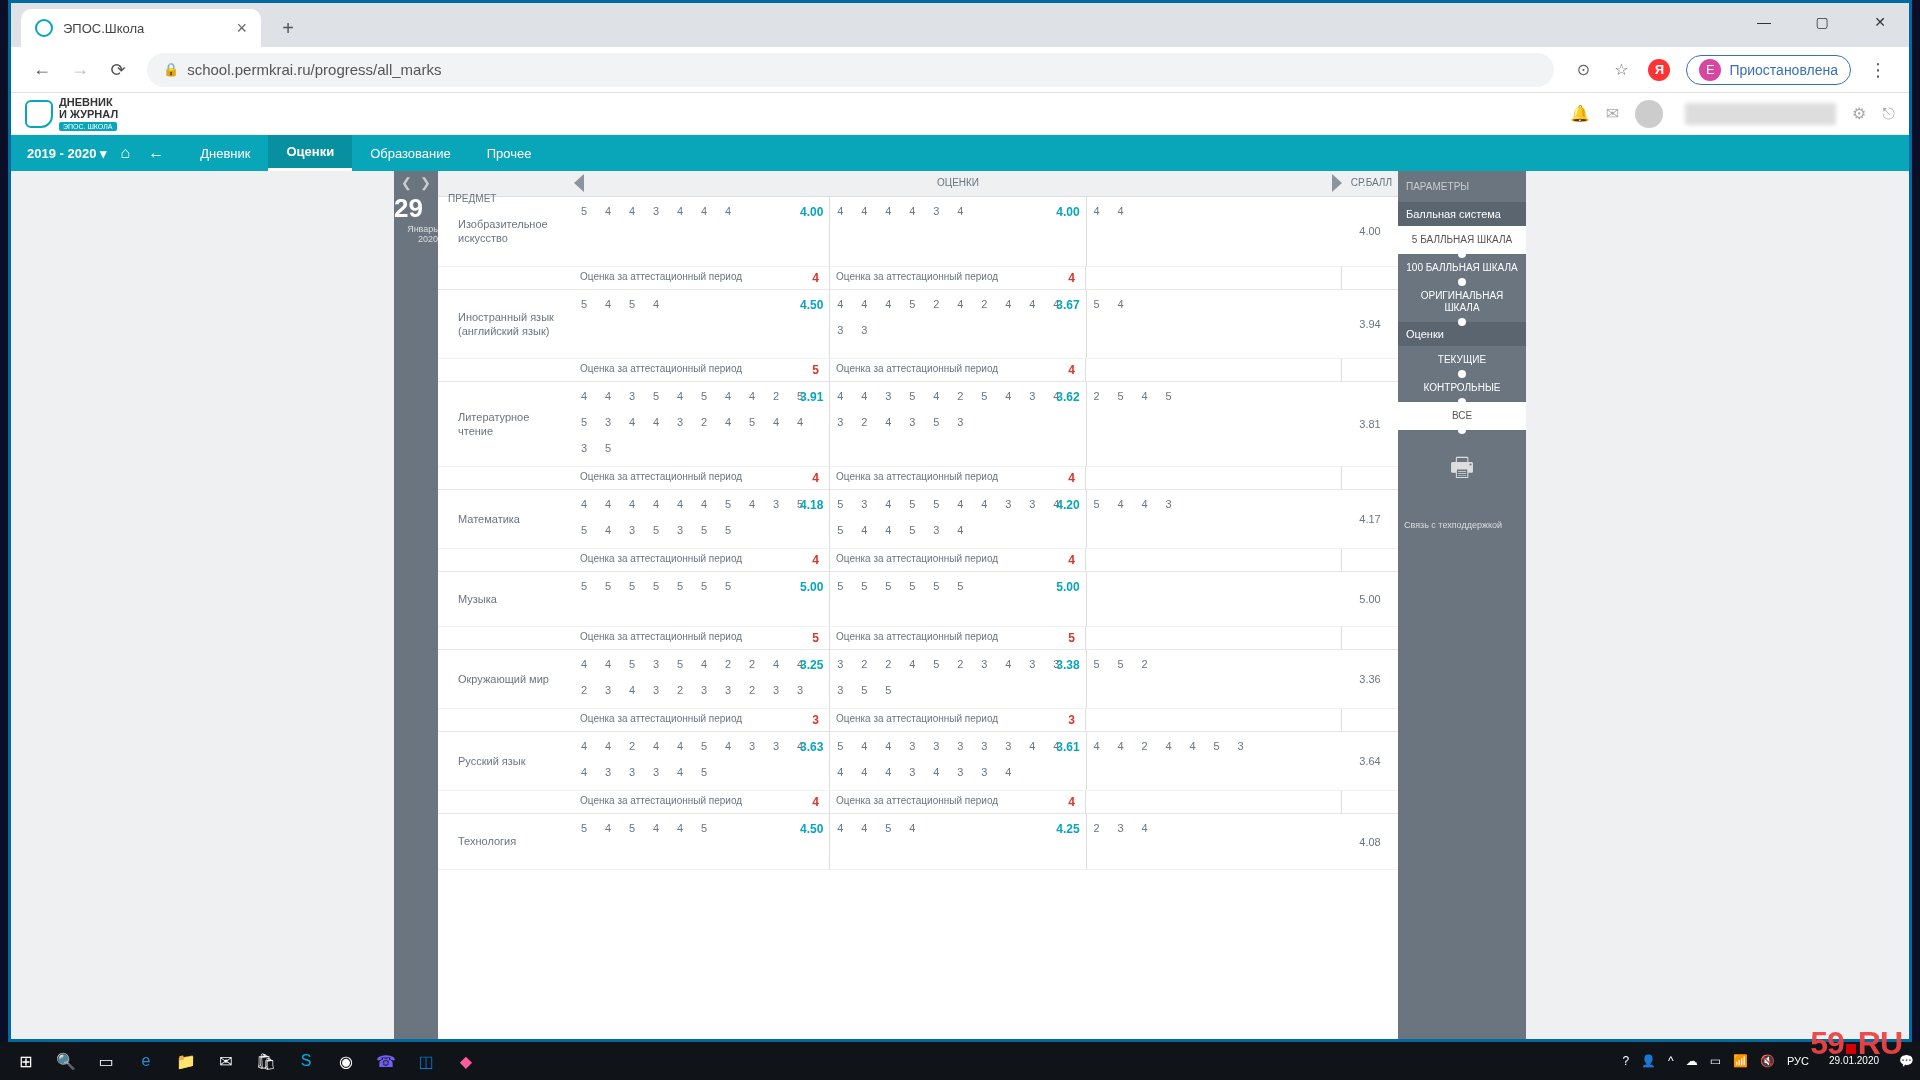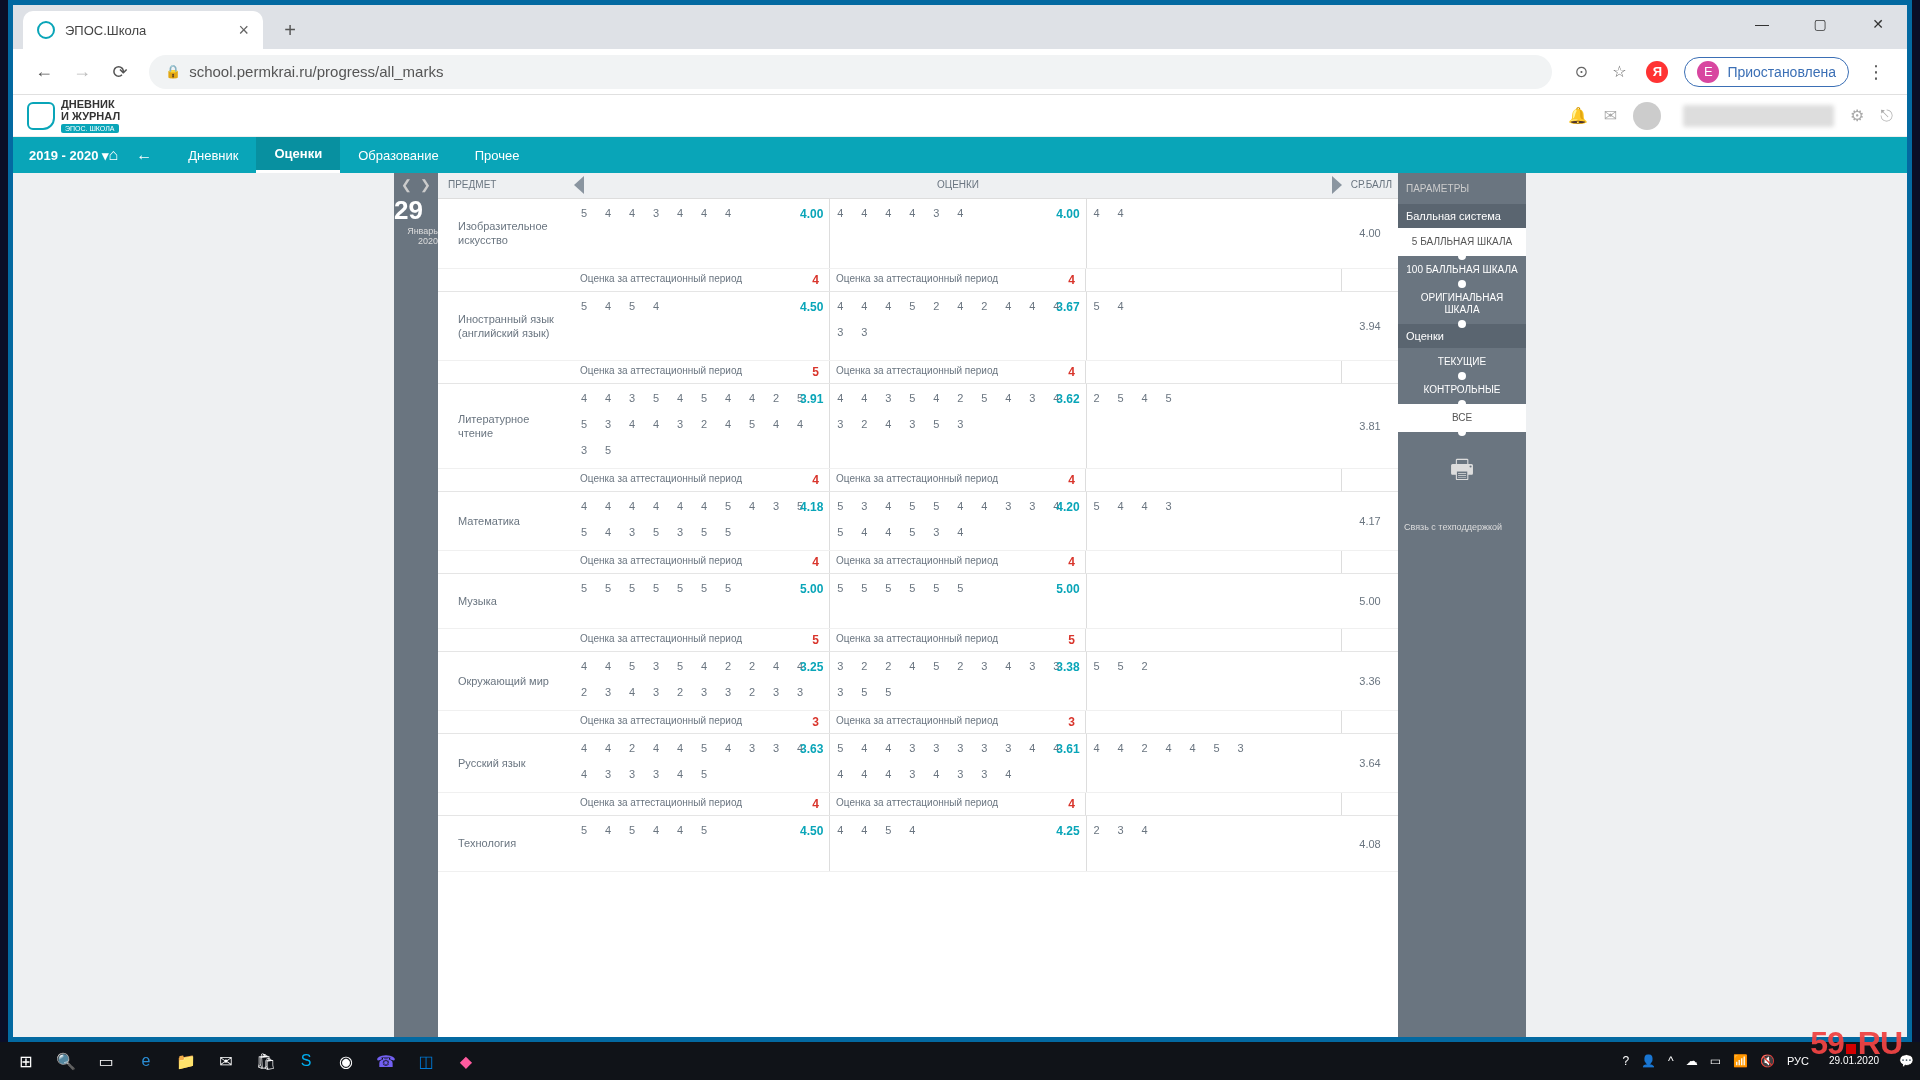--- a/index.html
+++ b/index.html
@@ -1,17 +1,17 @@
 <!DOCTYPE html>
 <html><head>
 <meta charset="utf-8">
 <style>
 *{margin:0;padding:0;box-sizing:border-box;font-family:Arial,sans-serif}
 body{width:1920px;height:1080px;overflow:hidden;background:#0a0e27;position:relative}
-.browser{position:absolute;top:0;left:8px;right:8px;bottom:38px;background:#fff;border:5px solid #0369a1;display:flex;flex-direction:column}
+.browser{position:absolute;top:0;left:8px;right:8px;bottom:38px;background:#fff;border:3px solid #0369a1;display:flex;flex-direction:column}
 .chrome-top{height:44px;background:#dee1e6;display:flex;align-items:flex-end;position:relative}
 .tab{height:38px;background:#fff;border-radius:10px 10px 0 0;display:flex;align-items:center;padding:0 14px;margin-left:10px;min-width:240px;font-size:13px;color:#444}
 .tab-fav{width:18px;height:18px;border:2px solid #09a5b8;border-radius:50%;margin-right:10px}
 .tab-close{margin-left:auto;font-size:18px;color:#666;cursor:pointer}
 .new-tab{width:30px;height:30px;display:flex;align-items:center;justify-content:center;font-size:20px;color:#555;margin-left:12px;margin-bottom:4px;cursor:pointer}
 .win-ctrl{position:absolute;right:0;top:0;display:flex}
 .win-ctrl div{width:58px;height:38px;display:flex;align-items:center;justify-content:center;font-size:14px;color:#333}
 .addr-bar{height:46px;background:#fff;display:flex;align-items:center;padding:0 12px;border-bottom:1px solid #e0e0e0}
 .nav-ic{width:26px;height:26px;display:flex;align-items:center;justify-content:center;margin:0 6px;color:#555;font-size:18px}
 .url{flex:1;height:34px;background:#f1f3f4;border-radius:17px;display:flex;align-items:center;padding:0 16px;font-size:15px;color:#555;margin:0 10px}
@@ -24,34 +24,34 @@
 .app-hdr{height:42px;background:#fff;display:flex;align-items:center;padding:0 14px;border-bottom:1px solid #eee}
 .logo{display:flex;align-items:center}
 .logo-ic{width:28px;height:28px;border:2px solid #09a5b8;border-radius:6px 6px 12px 6px;margin-right:6px;position:relative}
 .logo-txt{font-size:10px;color:#555;line-height:1.1}
 .logo-txt b{font-size:11px;color:#333}
 .logo-badge{background:#09a5b8;color:#fff;font-size:7px;padding:1px 4px;border-radius:2px;display:inline-block}
 .hdr-right{margin-left:auto;display:flex;align-items:center;gap:16px;color:#aaa;font-size:16px}
 .avatar{width:28px;height:28px;background:#ccc;border-radius:50%}
 .blur{background:#ddd;color:transparent;filter:blur(2px);padding:2px 6px;border-radius:2px;margin-left:6px}
 .menu-bar{height:36px;background:#09a5b8;display:flex;align-items:center;padding:0 16px;color:#fff;font-size:13px}
-.year-sel{font-weight:bold;cursor:pointer}
+.year-sel{font-weight:bold;margin-right:14px;cursor:pointer}
 .home-ic,.bk-ic{margin-right:18px;font-size:16px;cursor:pointer}
 .menu-item{padding:0 18px;height:36px;display:flex;align-items:center;cursor:pointer}
 .menu-item.active{background:#0890a0;font-weight:bold;border-bottom:3px solid #fff}
 .main{position:absolute;top:78px;left:0;right:0;bottom:0;background:#eef0f2;display:flex;justify-content:center}
 .left-col{width:44px;background:#6a7580;color:#fff;font-size:11px}
 .left-col .arrows{height:22px;display:flex;align-items:center;justify-content:center;gap:8px;font-size:13px;color:#ccc}
 .big-day{font-size:26px;text-align:left;font-weight:bold}
 .month,.yr{font-size:9px;text-align:right;color:#ddd}
 .center{width:960px;background:#fff;overflow-y:auto}
 .pg-title{height:44px;display:flex;align-items:center;padding:0 12px;font-size:15px;color:#555;border-bottom:1px solid #ddd;position:relative}
 .grid-btn{position:absolute;right:8px;width:28px;height:28px;background:#09a5b8;color:#fff;display:flex;align-items:center;justify-content:center;font-size:16px;border-radius:2px;cursor:pointer}
 .tbl-hdr{height:26px;background:#eef0f2;display:flex;font-size:10px;color:#6a7580;border-bottom:1px solid #ddd}
-.col-subj{width:136px;padding:6px 10px}
+.col-subj{width:136px;padding:22px 10px}
 .col-m{flex:1;text-align:center;padding:6px;position:relative}
 .col-m::before,.col-m::after{content:"";position:absolute;top:3px;width:10px;height:18px;background:#8a95a0}
 .col-m::before{left:0;clip-path:polygon(100% 0,0 50%,100% 100%)}
 .col-m::after{right:0;clip-path:polygon(0 0,100% 50%,0 100%)}
 .col-avg{width:56px;text-align:right;padding:6px}
 .row{display:flex;border-bottom:1px solid #f0f0f0;font-size:11px;color:#6a7580}
 .row .subj{width:136px;padding:20px;display:flex;align-items:center;line-height:1.3}
 .row .marks{flex:1;display:flex}
 .period{flex:1;border-right:1px solid #ddd;padding:8px 6px;position:relative}
 .period:last-child{border-right:none}

